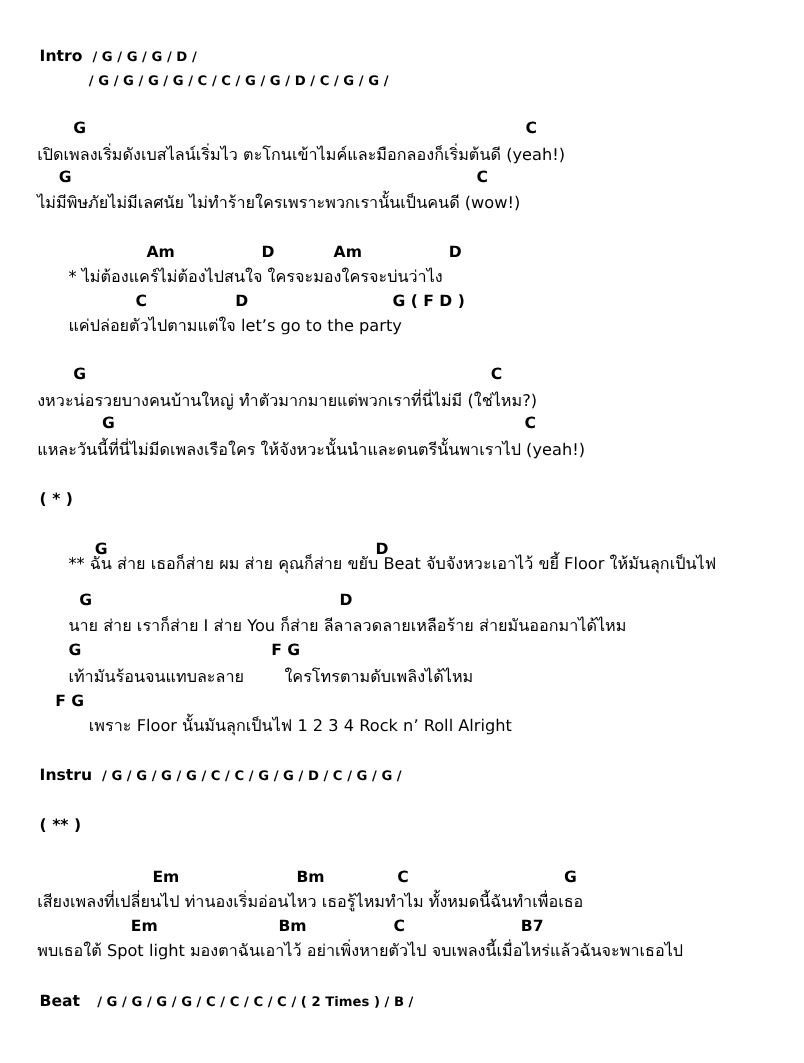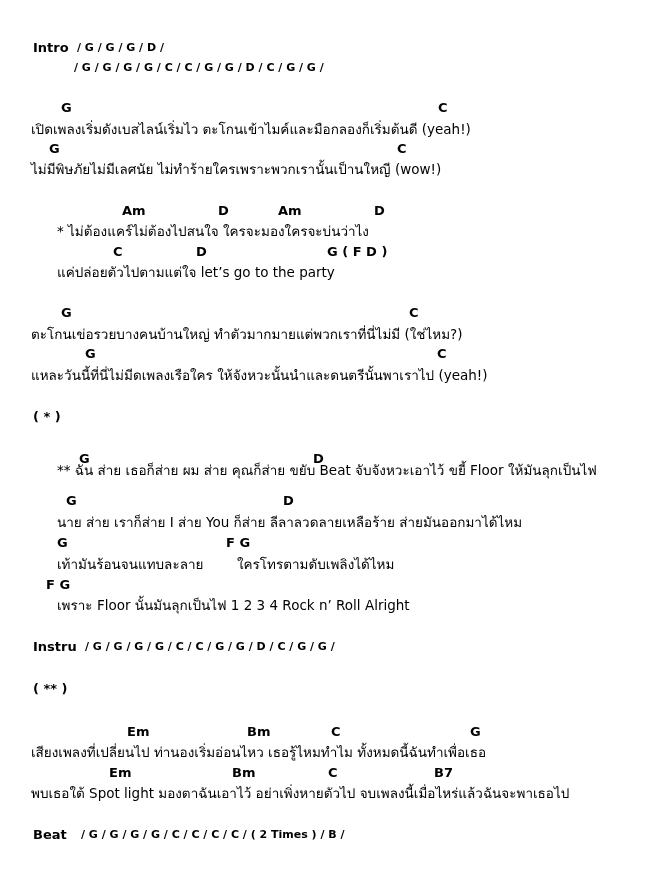--- a/index.html
+++ b/index.html
@@ -46,53 +46,53 @@
 
 <div class="line label" style="left:33px; top:39px;">Intro</div>
 <div class="line prog" style="left:77px; top:39px;">/ G / G / G / D /</div>
 <div class="line prog" style="left:74px; top:59px;">/ G / G / G / G / C / C / G / G / D / C / G / G /</div>
 
 <div class="chord" style="left:61px; top:99px;">G</div>
 <div class="chord" style="left:438px; top:99px;">C</div>
 <div class="line lyric" style="left:31px; top:120px;">เปิดเพลงเริ่มดังเบสไลน์เริ่มไว ตะโกนเข้าไมค์และมือกลองก็เริ่มต้นดี (yeah!)</div>
 <div class="chord" style="left:49px; top:140px;">G</div>
 <div class="chord" style="left:397px; top:140px;">C</div>
-<div class="line lyric" style="left:31px; top:160px;">ไม่มีพิษภัยไม่มีเลศนัย ไม่ทำร้ายใครเพราะพวกเรานั้นเป็านใหญี (wow!)</div>
+<div class="line lyric" style="left:31px; top:160px;">ไม่มีพิษภัยไม่มีเลศนัย ไม่ทำร้ายใครเพราะพวกเรานั้นเป็นคนดี (wow!)</div>
 
 <div class="chord" style="left:122px; top:202px;">Am</div>
 <div class="chord" style="left:218px; top:202px;">D</div>
 <div class="chord" style="left:278px; top:202px;">Am</div>
 <div class="chord" style="left:374px; top:202px;">D</div>
 <div class="line lyric" style="left:57px; top:222px;">* ไม่ต้องแคร์ไม่ต้องไปสนใจ ใครจะมองใครจะบ่นว่าไง</div>
 <div class="chord" style="left:113px; top:243px;">C</div>
 <div class="chord" style="left:196px; top:243px;">D</div>
 <div class="chord" style="left:327px; top:243px;">G ( F D )</div>
 <div class="line lyric" style="left:57px; top:263px;">แค่ปล่อยตัวไปตามแต่ใจ let’s go to the party</div>
 
 <div class="chord" style="left:61px; top:304px;">G</div>
 <div class="chord" style="left:409px; top:304px;">C</div>
-<div class="line lyric" style="left:31px; top:325px;">ตะโกนเข่อรวยบางคนบ้านใหญ่ ทำตัวมากมายแต่พวกเราที่นี่ไม่มี (ใช่ไหม?)</div>
+<div class="line lyric" style="left:31px; top:325px;">งหวะน่อรวยบางคนบ้านใหญ่ ทำตัวมากมายแต่พวกเราที่นี่ไม่มี (ใช่ไหม?)</div>
 <div class="chord" style="left:85px; top:345px;">G</div>
 <div class="chord" style="left:437px; top:345px;">C</div>
 <div class="line lyric" style="left:31px; top:366px;">แหละวันนี้ที่นี่ไม่มีดเพลงเรือใคร ให้จังหวะนั้นนำและดนตรีนั้นพาเราไป (yeah!)</div>
 
 <div class="line label" style="left:33px; top:408px;">( * )</div>
 
 <div class="chord" style="left:79px; top:450px;">G</div>
 <div class="chord" style="left:313px; top:450px;">D</div>
 <div class="line lyric" style="left:57px; top:461px;">** ฉัน ส่าย เธอก็ส่าย ผม ส่าย คุณก็ส่าย ขยับ Beat จับจังหวะเอาไว้ ขยี้ Floor ให้มันลุกเป็นไฟ</div>
 <div class="chord" style="left:66px; top:492px;">G</div>
 <div class="chord" style="left:283px; top:492px;">D</div>
 <div class="line lyric" style="left:57px; top:513px;">นาย ส่าย เราก็ส่าย I ส่าย You ก็ส่าย ลีลาลวดลายเหลือร้าย ส่ายมันออกมาได้ไหม</div>
 <div class="chord" style="left:57px; top:534px;">G</div>
 <div class="chord" style="left:226px; top:534px;">F G</div>
 <div class="line lyric" style="left:57px; top:555px;">เท้ามันร้อนจนแทบละลาย</div>
 <div class="line lyric" style="left:237px; top:555px;">ใครโทรตามดับเพลิงได้ไหม</div>
 <div class="chord" style="left:46px; top:576px;">F G</div>
-<div class="line lyric" style="left:57px; top:596px;">เพราะ Floor นั้นมันลุกเป็นไฟ 1 2 3 4 Rock n’ Roll Alright</div>
+<div class="line lyric" style="left:74px; top:596px;">เพราะ Floor นั้นมันลุกเป็นไฟ 1 2 3 4 Rock n’ Roll Alright</div>
 
 <div class="line label" style="left:33px; top:638px;">Instru</div>
 <div class="line prog" style="left:85px; top:638px;">/ G / G / G / G / C / C / G / G / D / C / G / G /</div>
 
 <div class="line label" style="left:33px; top:680px;">( ** )</div>
 
 <div class="chord" style="left:127px; top:723px;">Em</div>
 <div class="chord" style="left:247px; top:723px;">Bm</div>
 <div class="chord" style="left:331px; top:723px;">C</div>
 <div class="chord" style="left:470px; top:723px;">G</div>

